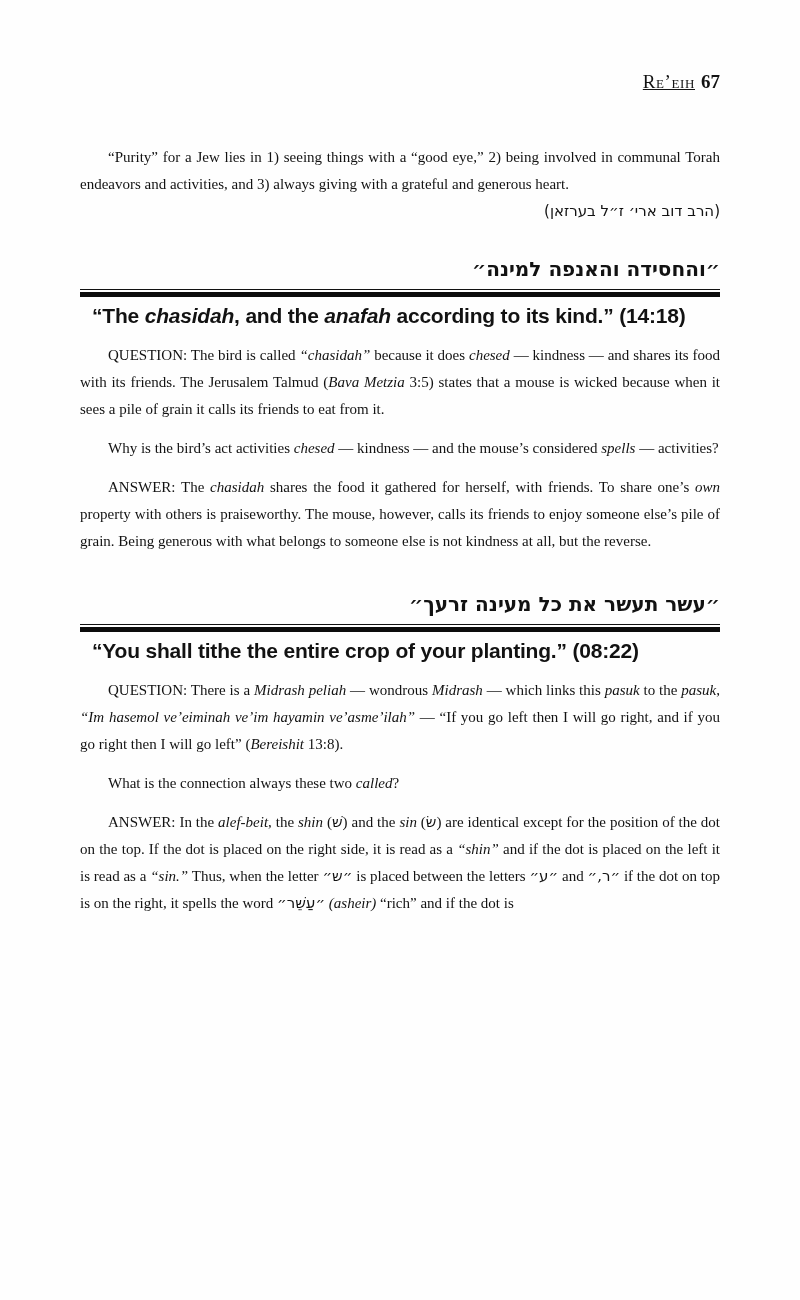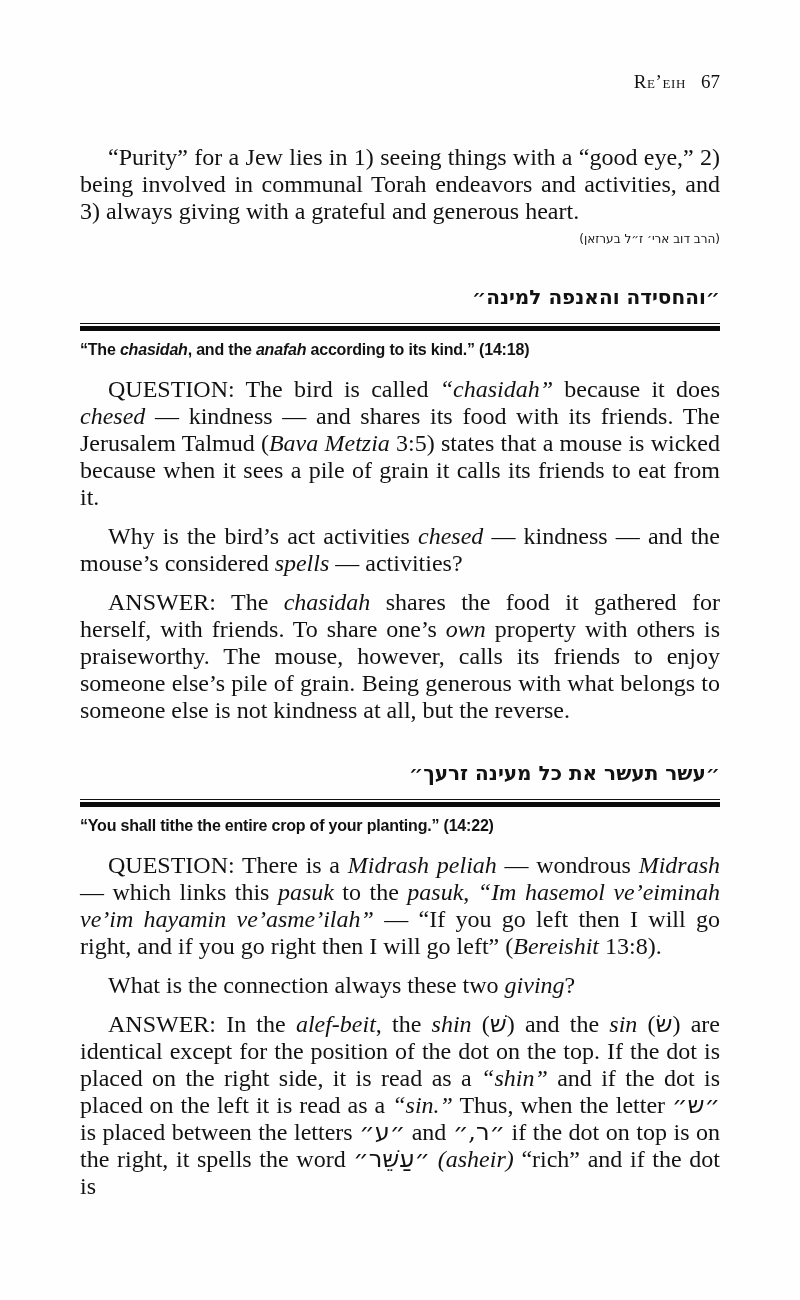--- a/index.html
+++ b/index.html
@@ -20,70 +20,71 @@
   }
   .running-header {
     text-align: right;
     margin-bottom: 50px;
     font-size: 19px;
     line-height: 24px;
   }
   .parsha {
     font-variant: small-caps;
     letter-spacing: 0.6px;
+    text-decoration: underline;
   }
   .pagenum {
-    font-weight: normal;
-    margin-left: 15px;
+    font-weight: bold;
+    margin-left: 6px;
   }
   p.body {
-    font-size: 24px;
+    font-size: 15px;
     line-height: 27px;
     text-align: justify;
     margin: 0 0 12px 0;
   }
   p.body.indent { text-indent: 28px; }
   p.body.tight  { margin-bottom: 4px; }
   .seg-i { font-style: italic; }
   .seg-h { font-family: "DejaVu Serif", "DejaVu Sans", serif; }
   .attribution {
     direction: rtl;
     text-align: left;  
     font-family: "DejaVu Sans", sans-serif;
-    font-size: 12px;
+    font-size: 15px;
     line-height: 18px;
     margin: 2px 0 0 0;
   }
   .attribution-row {
     text-align: right;
     direction: rtl;
     margin: 0 0 0 0;
   }
   .section { margin-top: 36px; }
   .hebrew-heading {
     direction: rtl;
     font-family: "DejaVu Sans", sans-serif;
     font-weight: bold;
     font-size: 20px;
     line-height: 26px;
-    padding-bottom: 13px;
+    padding-bottom: 7px;
     border-bottom: 1.5px solid #111;
   }
   .rule-thick {
     height: 5px;
     background: #0c0c0c;
     margin-top: 2px;
   }
   .english-heading {
     font-family: "Liberation Sans", "DejaVu Sans", sans-serif;
     font-weight: bold;
-    font-size: 16px;
+    font-size: 21px;
     line-height: 24px;
     letter-spacing: -0.2px;
-    margin: 7px 0 14px 0;
+    margin: 7px 0 14px 12px;
   }
   .section-body { margin-top: 0; }
 </style>
 </head>
 <body>
 
 <div class="page">
 
   <div class="running-header">
     <span class="parsha">Re’eih</span><span class="pagenum">67</span>
@@ -102,21 +103,21 @@
     <div class="section-body">
       <p class="body indent"><span>QUESTION: The bird is called </span><span class="seg-i">“chasidah”</span><span> because it does </span><span class="seg-i">chesed</span><span> — kindness — and shares its food with its friends. The Jerusalem Talmud (</span><span class="seg-i">Bava Metzia</span><span> 3:5) states that a mouse is wicked because when it sees a pile of grain it calls its friends to eat from it.</span></p>
       <p class="body indent"><span>Why is the bird’s act activities </span><span class="seg-i">chesed</span><span> — kindness — and the mouse’s considered </span><span class="seg-i">spells</span><span> — activities?</span></p>
       <p class="body indent tight"><span>ANSWER: The </span><span class="seg-i">chasidah</span><span> shares the food it gathered for herself, with friends. To share one’s </span><span class="seg-i">own</span><span> property with others is praiseworthy. The mouse, however, calls its friends to enjoy someone else’s pile of grain. Being generous with what belongs to someone else is not kindness at all, but the reverse.</span></p>
     </div>
   </div>
 
   <div class="section">
     <div class="hebrew-heading" dir="rtl">״עשר תעשר את כל מעינה זרעך״</div>
     <div class="rule-thick"></div>
-    <div class="english-heading"><span>“You shall tithe the entire crop of your planting.” (14:22)</span></div>
+    <div class="english-heading"><span>“You shall tithe the entire crop of your planting.” (08:22)</span></div>
     <div class="section-body">
       <p class="body indent"><span>QUESTION: There is a </span><span class="seg-i">Midrash peliah</span><span> — wondrous </span><span class="seg-i">Midrash</span><span> — which links this </span><span class="seg-i">pasuk</span><span> to the </span><span class="seg-i">pasuk</span><span>, </span><span class="seg-i">“Im hasemol ve’eiminah ve’im hayamin ve’asme’ilah”</span><span> — “If you go left then I will go right, and if you go right then I will go left” (</span><span class="seg-i">Bereishit</span><span> 13:8).</span></p>
-      <p class="body indent"><span>What is the connection always these two </span><span class="seg-i">giving</span><span>?</span></p>
+      <p class="body indent"><span>What is the connection always these two </span><span class="seg-i">called</span><span>?</span></p>
       <p class="body indent"><span>ANSWER: In the </span><span class="seg-i">alef-beit</span><span>, the </span><span class="seg-i">shin</span><span> (</span><span class="seg-h">שׁ</span><span>) and the </span><span class="seg-i">sin</span><span> (</span><span class="seg-h">שׂ</span><span>) are identical except for the position of the dot on the top. If the dot is placed on the right side, it is read as a </span><span class="seg-i">“shin”</span><span> and if the dot is placed on the left it is read as a </span><span class="seg-i">“sin.”</span><span> Thus, when the letter </span><span class="seg-h">״ש״</span><span> is placed between the letters </span><span class="seg-h">״ע״</span><span> and </span><span class="seg-h">״ר,״</span><span> if the dot on top is on the right, it spells the word </span><span class="seg-h">״עַשֵּׁר״</span><span> </span><span class="seg-i">(asheir)</span><span> “rich” and if the dot is</span></p>
     </div>
   </div>
 
 </div>
 
 </body></html>

